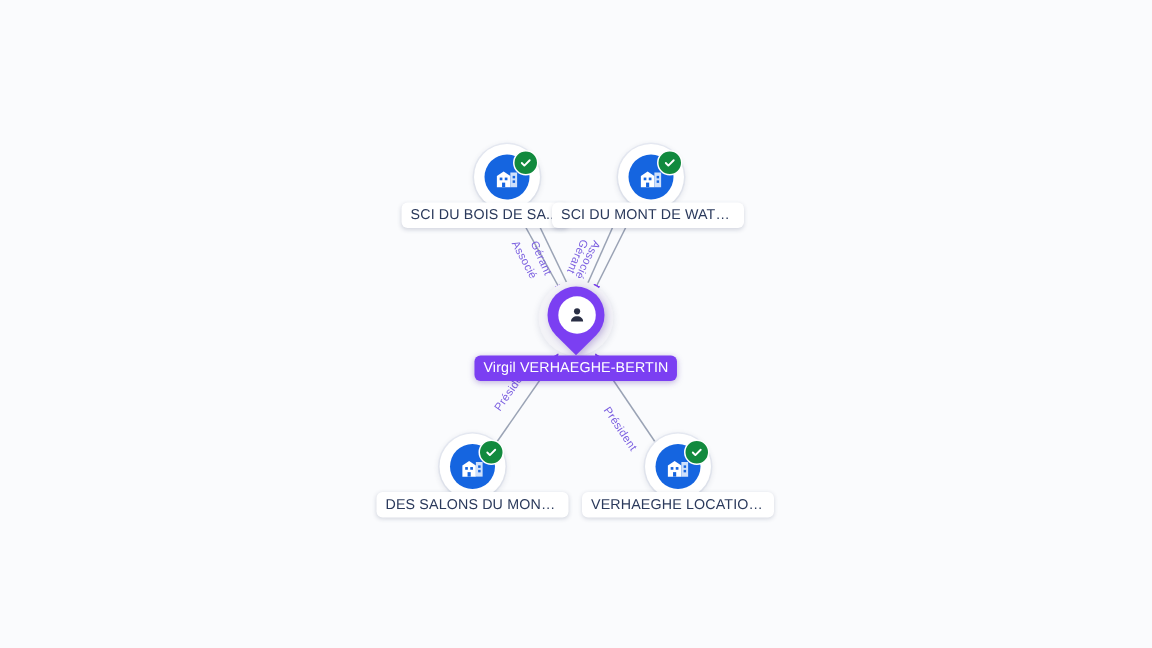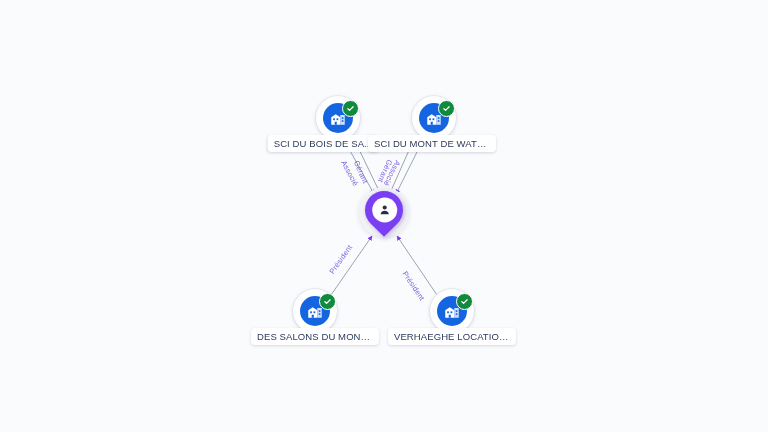--- a/index.html
+++ b/index.html
@@ -217,14 +217,15 @@
     <div class="person-halo"></div>
     <div class="pin">
       <div class="pin-inner">
         <svg width="13" height="13" viewBox="0 0 24 24" fill="#2a2f45">
           <circle cx="12" cy="7.5" r="3.8"></circle>
           <path d="M4.5 20c0-4.2 3.4-6.6 7.5-6.6s7.5 2.4 7.5 6.6z"></path>
         </svg>
       </div>
     </div>
   </div>
+  <div class="node-label primary" style="left:384px;top:237px;">Virgil VERHAEGHE-BERTIN</div>
 
 </div>
 
 </body></html>

